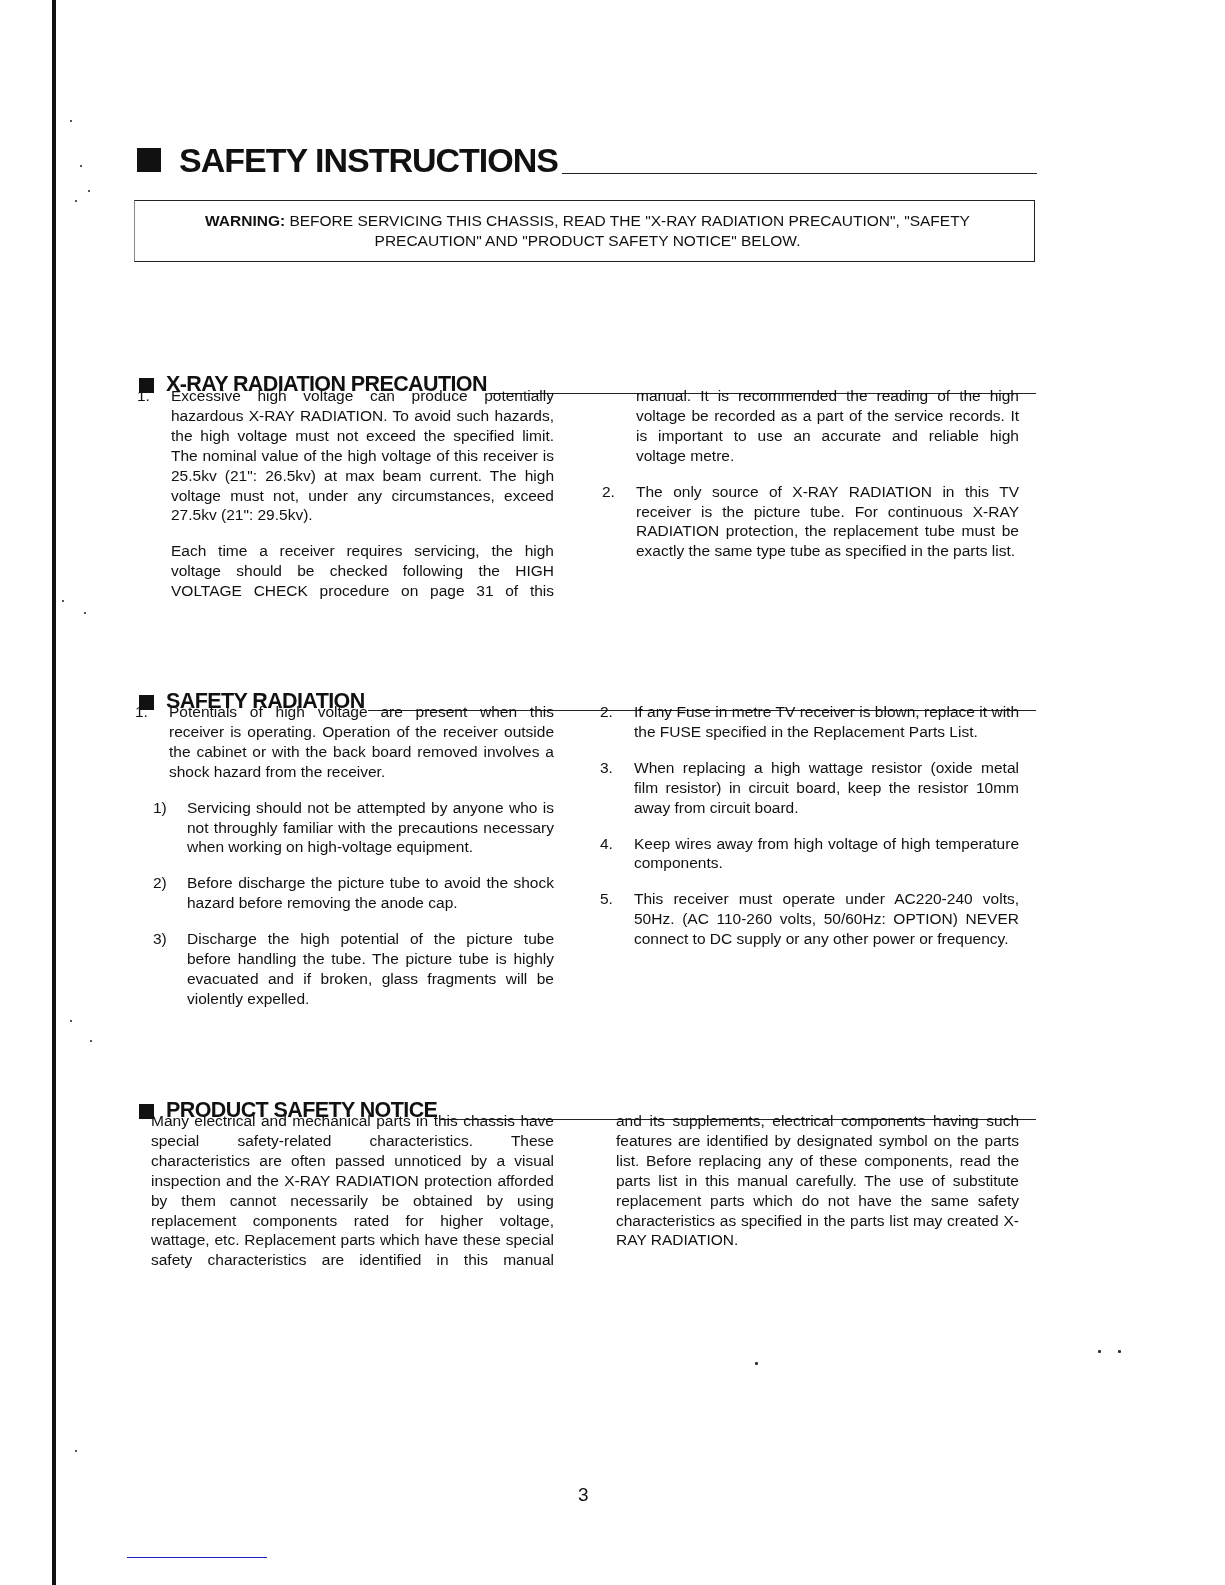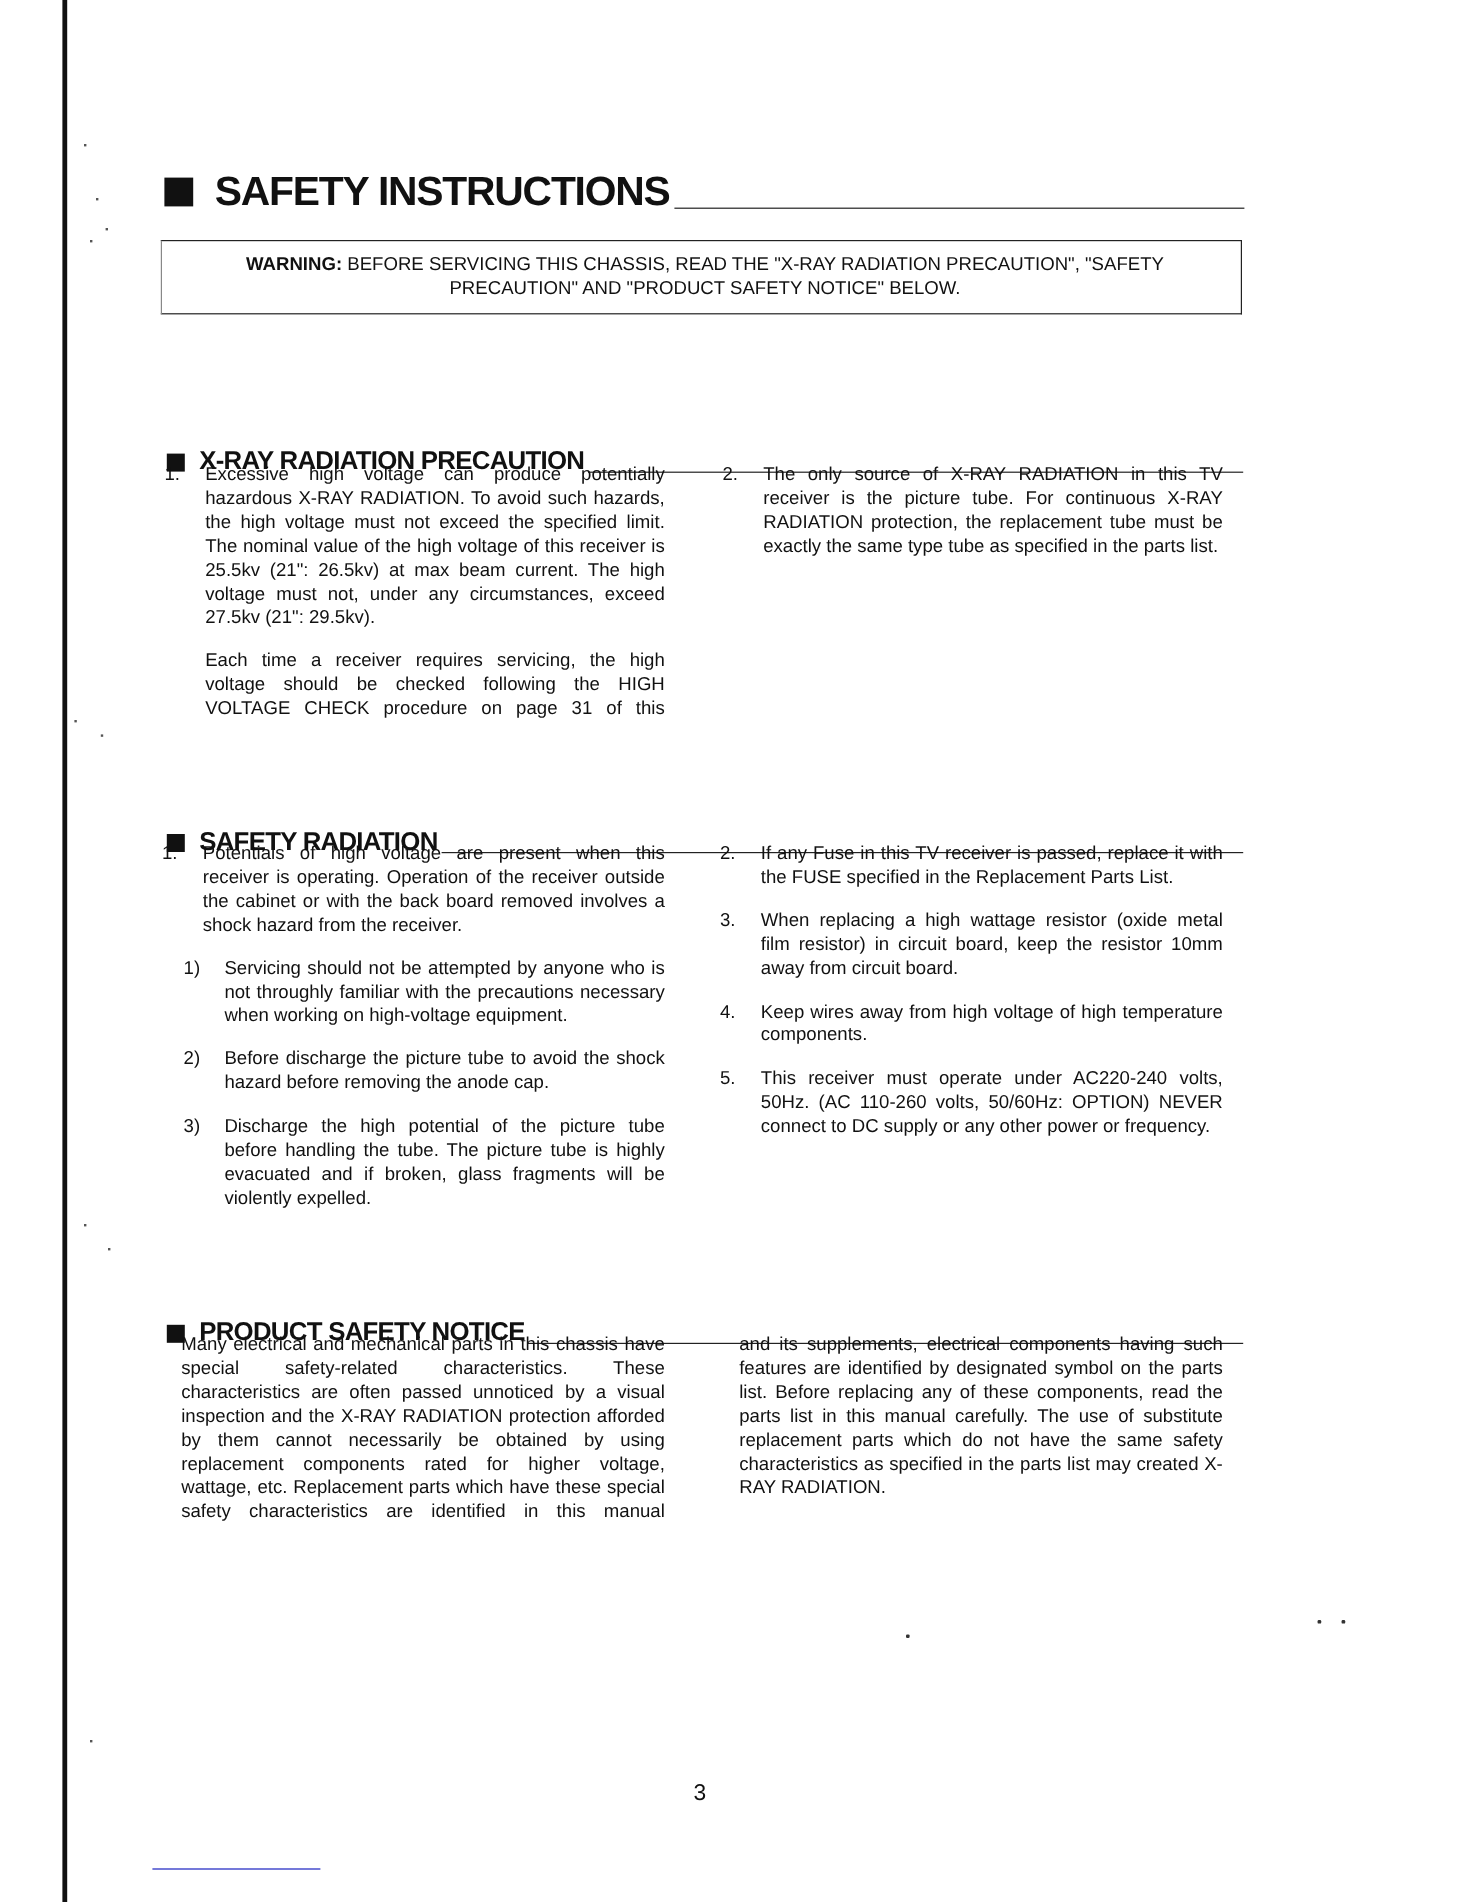--- a/index.html
+++ b/index.html
@@ -69,20 +69,23 @@
 </div>
 <div class="col" style="left:137px;top:370px;width:433px">
   <div class="item">
     <span class="num">1.</span>
     <p class="just-last">Excessive high voltage can produce potentially hazardous X-RAY RADIATION. To avoid such hazards, the high voltage must not exceed the specified limit. The nominal value of the high voltage of this receiver is 25.5kv (21": 26.5kv) at max beam current. The high voltage must not, under any circumstances, exceed 27.5kv (21": 29.5kv).</p>
     <p style="text-align-last: justify;">Each time a receiver requires servicing, the high voltage should be checked following the HIGH VOLTAGE CHECK procedure on page 31 of this</p>
   </div>
 </div>
 <div class="col" style="left:602px;top:370px;width:433px">
   <div class="item">
+    <p class="just-last">manual. It is recommended the reading of the high voltage be recorded as a part of the service records. It is important to use an accurate and reliable high voltage metre.</p>
+  </div>
+  <div class="item">
     <span class="num">2.</span>
     <p class="just-last">The only source of X-RAY RADIATION in this TV receiver is the picture tube. For continuous X-RAY RADIATION protection, the replacement tube must be exactly the same type tube as specified in the parts list.</p>
   </div>
 </div>
 
 <div class="sec-head" style="top:653px">
   <span class="sq"></span>
   <span class="t">SAFETY RADIATION</span>
   <span class="rule"></span>
 </div>
@@ -100,21 +103,21 @@
     <p class="just-last">Before discharge the picture tube to avoid the shock hazard before removing the anode cap.</p>
   </div>
   <div class="sub">
     <span class="num">3)</span>
     <p class="just-last">Discharge the high potential of the picture tube before handling the tube. The picture tube is highly evacuated and if broken, glass fragments will be violently expelled.</p>
   </div>
 </div>
 <div class="col" style="left:600px;top:686px;width:435px">
   <div class="item">
     <span class="num">2.</span>
-    <p class="just-last">If any Fuse in this TV receiver is passed, replace it with the FUSE specified in the Replacement Parts List.</p>
+    <p class="just-last">If any Fuse in metre TV receiver is blown, replace it with the FUSE specified in the Replacement Parts List.</p>
   </div>
   <div class="item">
     <span class="num">3.</span>
     <p class="just-last">When replacing a high wattage resistor (oxide metal film resistor) in circuit board, keep the resistor 10mm away from circuit board.</p>
   </div>
   <div class="item">
     <span class="num">4.</span>
     <p class="just-last">Keep wires away from high voltage of high temperature components.</p>
   </div>
   <div class="item">

